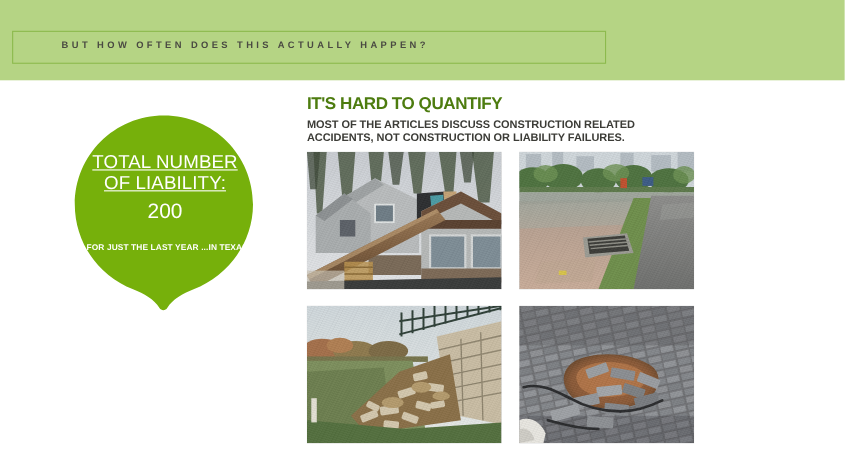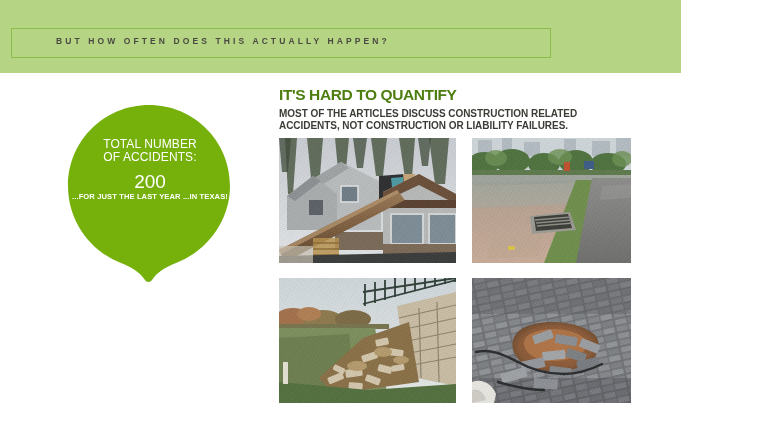--- a/index.html
+++ b/index.html
@@ -21,21 +21,21 @@
     left: 0; top: 0;
     width: 768px;
     height: 427px;
     background: #ffffff;
   }
 
   
   .banner {
     position: absolute;
     left: 0; top: 0;
-    width: 681px;
+    width: 768px;
     height: 73px;
     background: #b5d484;
   }
   .banner-box {
     position: absolute;
     left: 11px;
     top: 28px;
     width: 540px;
     height: 30px;
     border: 1px solid #8cba4d;
@@ -71,37 +71,38 @@
   .badge-text {
     position: absolute;
     left: 0;
     top: 38px;
     width: 180px;
     text-align: center;
     color: #ffffff;
     line-height: 1.12;
   }
   .badge-title {
-    font-size: 12px;
+    font-size: 17px;
     font-weight: 400;
     letter-spacing: 0.1px;
     display: block;
     padding: 0 6px;
+    text-decoration: underline;
   }
   .badge-number {
     display: block;
     font-size: 19px;
     font-weight: 400;
     margin-top: 6px;
   }
   .badge-note {
     display: block;
     font-size: 7.6px;
     font-weight: bold;
-    margin-top: 1px;
+    margin-top: 18px;
     letter-spacing: 0.1px;
   }
 
   
   .content {
     position: absolute;
     left: 279px;
     top: 86px;
     width: 470px;
   }
@@ -163,21 +164,21 @@
   </div>
 
   <div class="badge-wrap">
     <svg class="badge-svg" viewBox="0 0 180 185">
       <path d="M89 5 C44 5 8 41 8 86 C8 121 30 151 61 163 C71 167 80 172 85 180
                C86.5 182.6 90.5 182.6 92 180 C97 172 106 167 116 163 C147 151 170 121 170 86
                C170 41 134 5 89 5 Z" fill="#76b00b"></path>
     </svg>
     <div class="badge-text">
       <span class="badge-title">TOTAL NUMBER</span>
-      <span class="badge-title">OF ACCIDENTS:</span>
+      <span class="badge-title">OF LIABILITY:</span>
       <span class="badge-number">200</span>
       <span class="badge-note">...FOR JUST THE LAST YEAR ...IN TEXAS!</span>
     </div>
   </div>
 
   <div class="content">
     <h2 class="content-heading">IT'S HARD TO QUANTIFY</h2>
     <p class="content-sub">MOST OF THE ARTICLES DISCUSS CONSTRUCTION RELATED ACCIDENTS, NOT CONSTRUCTION OR LIABILITY FAILURES.</p>
   </div>
 

